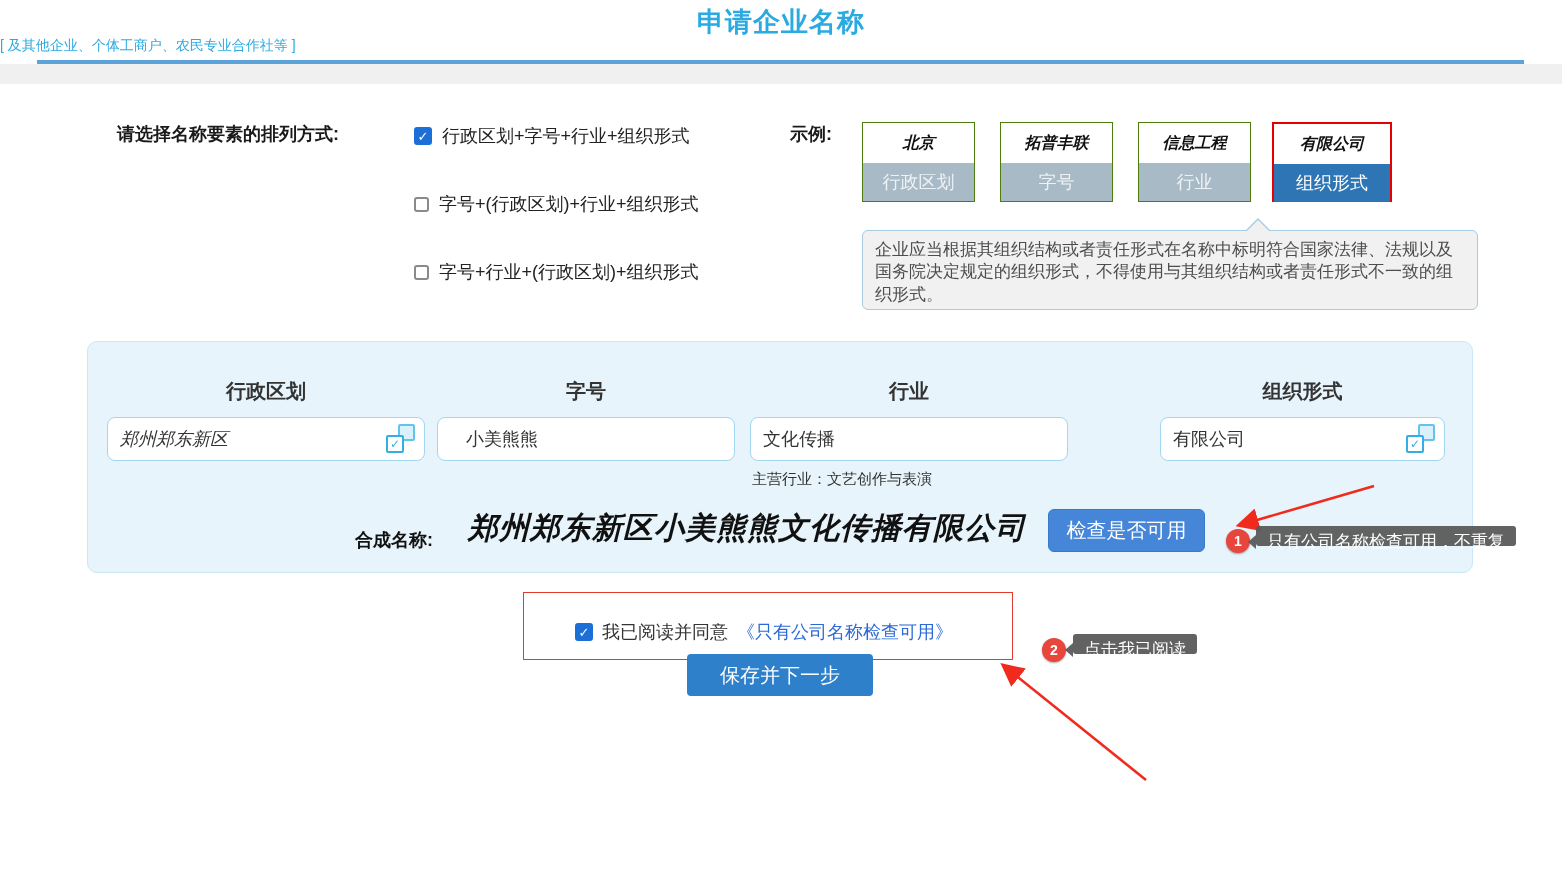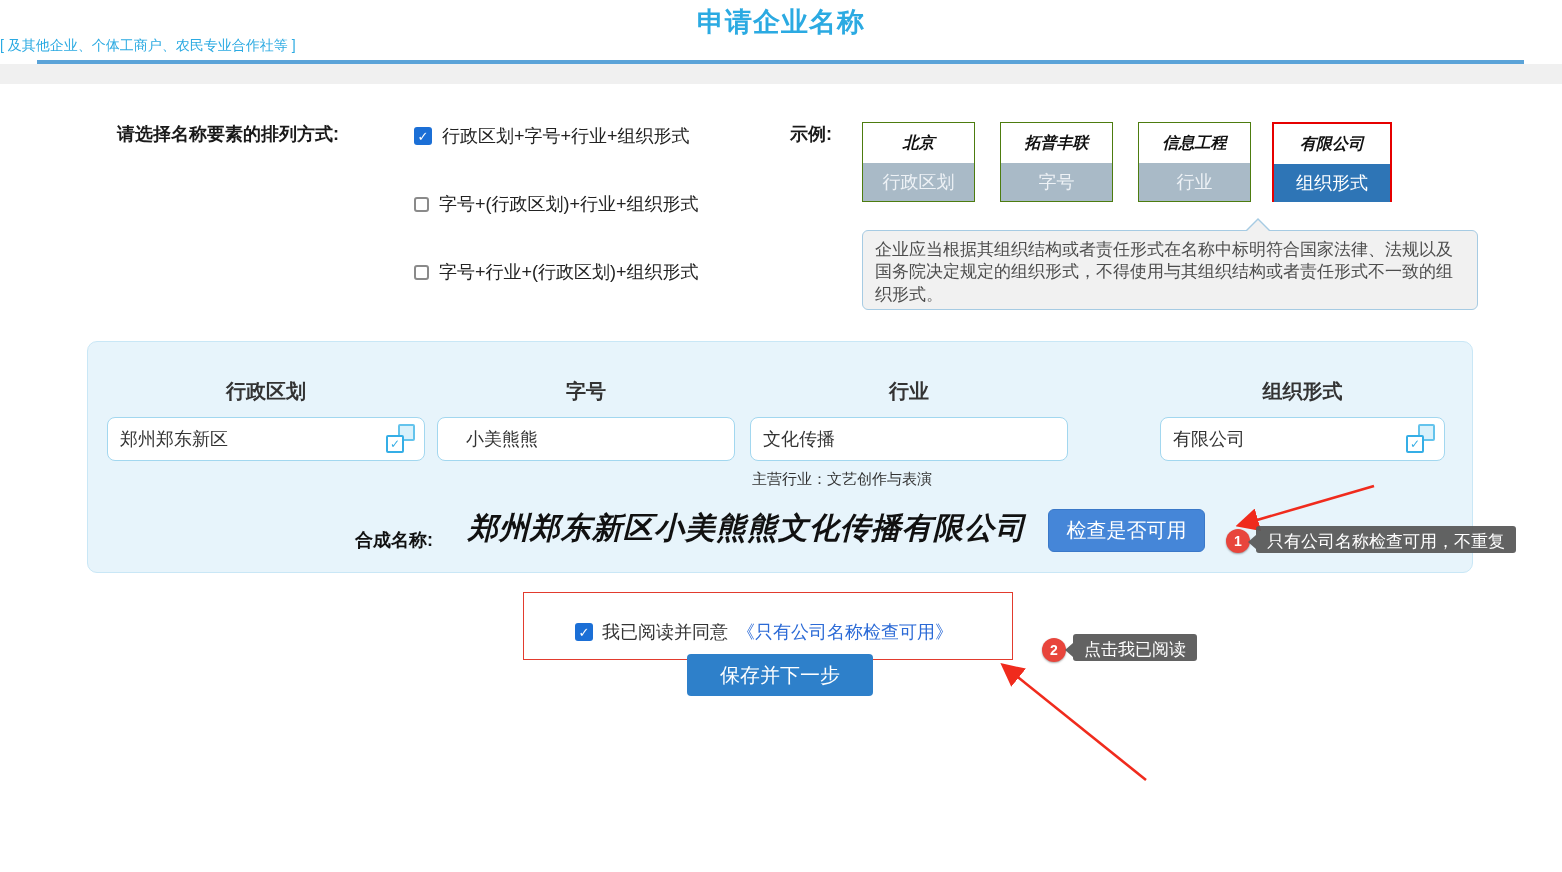--- a/index.html
+++ b/index.html
@@ -64,21 +64,21 @@
   .agree { position:absolute; left:575px; top:620px; display:flex; align-items:center; gap:9px; font-size:18px; }
   .agree .pre { color:#333; }
   .agree a { color:#2b6ad6; text-decoration:none; }
   .save-btn { position:absolute; left:687px; top:654px; width:186px; height:42px; background:#2e80ca;
     border:none; border-radius:4px; color:#fff; font-size:20px; font-family:inherit; cursor:pointer; z-index:3; }
 
   
   .badge { position:absolute; width:24px; height:24px; border-radius:50%; background:#e8453c; color:#fff;
     font-size:14px; font-weight:bold; display:flex; align-items:center; justify-content:center;
     box-shadow:0 1px 2px rgba(0,0,0,.35); z-index:5; }
-  .tip { position:absolute; height:27px; line-height:32px; background:rgba(90,90,90,.95); color:#fff;
+  .tip { position:absolute; height:20px; line-height:32px; background:rgba(90,90,90,.95); color:#fff;
     font-size:17px; padding:0 11px; border-radius:3px; z-index:5; white-space:nowrap;text-align:right; }
   .tip:before { content:""; position:absolute; left:-8px; top:9px; width:0; height:0;
     border-top:7px solid transparent; border-bottom:7px solid transparent; border-right:8px solid rgba(90,90,90,.95); }
   .overlay { position:absolute; left:0; top:0; z-index:4; pointer-events:none; }
 </style>
 </head>
 <body>
 
 <div id="stage">
 
@@ -126,21 +126,21 @@
     <span>企业应当根据其组织结构或者责任形式在名称中标明符合国家法律、法规以及国务院决定规定的组织形式，不得使用与其组织结构或者责任形式不一致的组织形式。</span>
   </div>
 
   <div class="panel"></div>
 
   <div class="f-label" style="left:107px; width:318px;">行政区划</div>
   <div class="f-label" style="left:437px; width:298px;">字号</div>
   <div class="f-label" style="left:750px; width:318px;">行业</div>
   <div class="f-label" style="left:1160px; width:285px;">组织形式</div>
 
-  <input class="f-input" style="left: 107px; width: 318px; padding-right: 46px;" value="郑州郑东新区">
+  <input class="f-input" style="left: 107px; width: 318px; padding-right: 46px; font-style: italic;" value="郑州郑东新区">
   <input class="f-input" style="left: 437px; width: 298px; padding-left: 28px;" value="小美熊熊">
   <input class="f-input" style="left: 750px; width: 318px;" value="文化传播">
   <input class="f-input" style="left: 1160px; width: 285px; padding-right: 46px;" value="有限公司">
 
   <span class="picker" style="left:386px;">
     <span class="pk-back"></span>
     <span class="pk-front">✓</span>
   </span>
   <span class="picker" style="left:1406px;">
     <span class="pk-back"></span>

